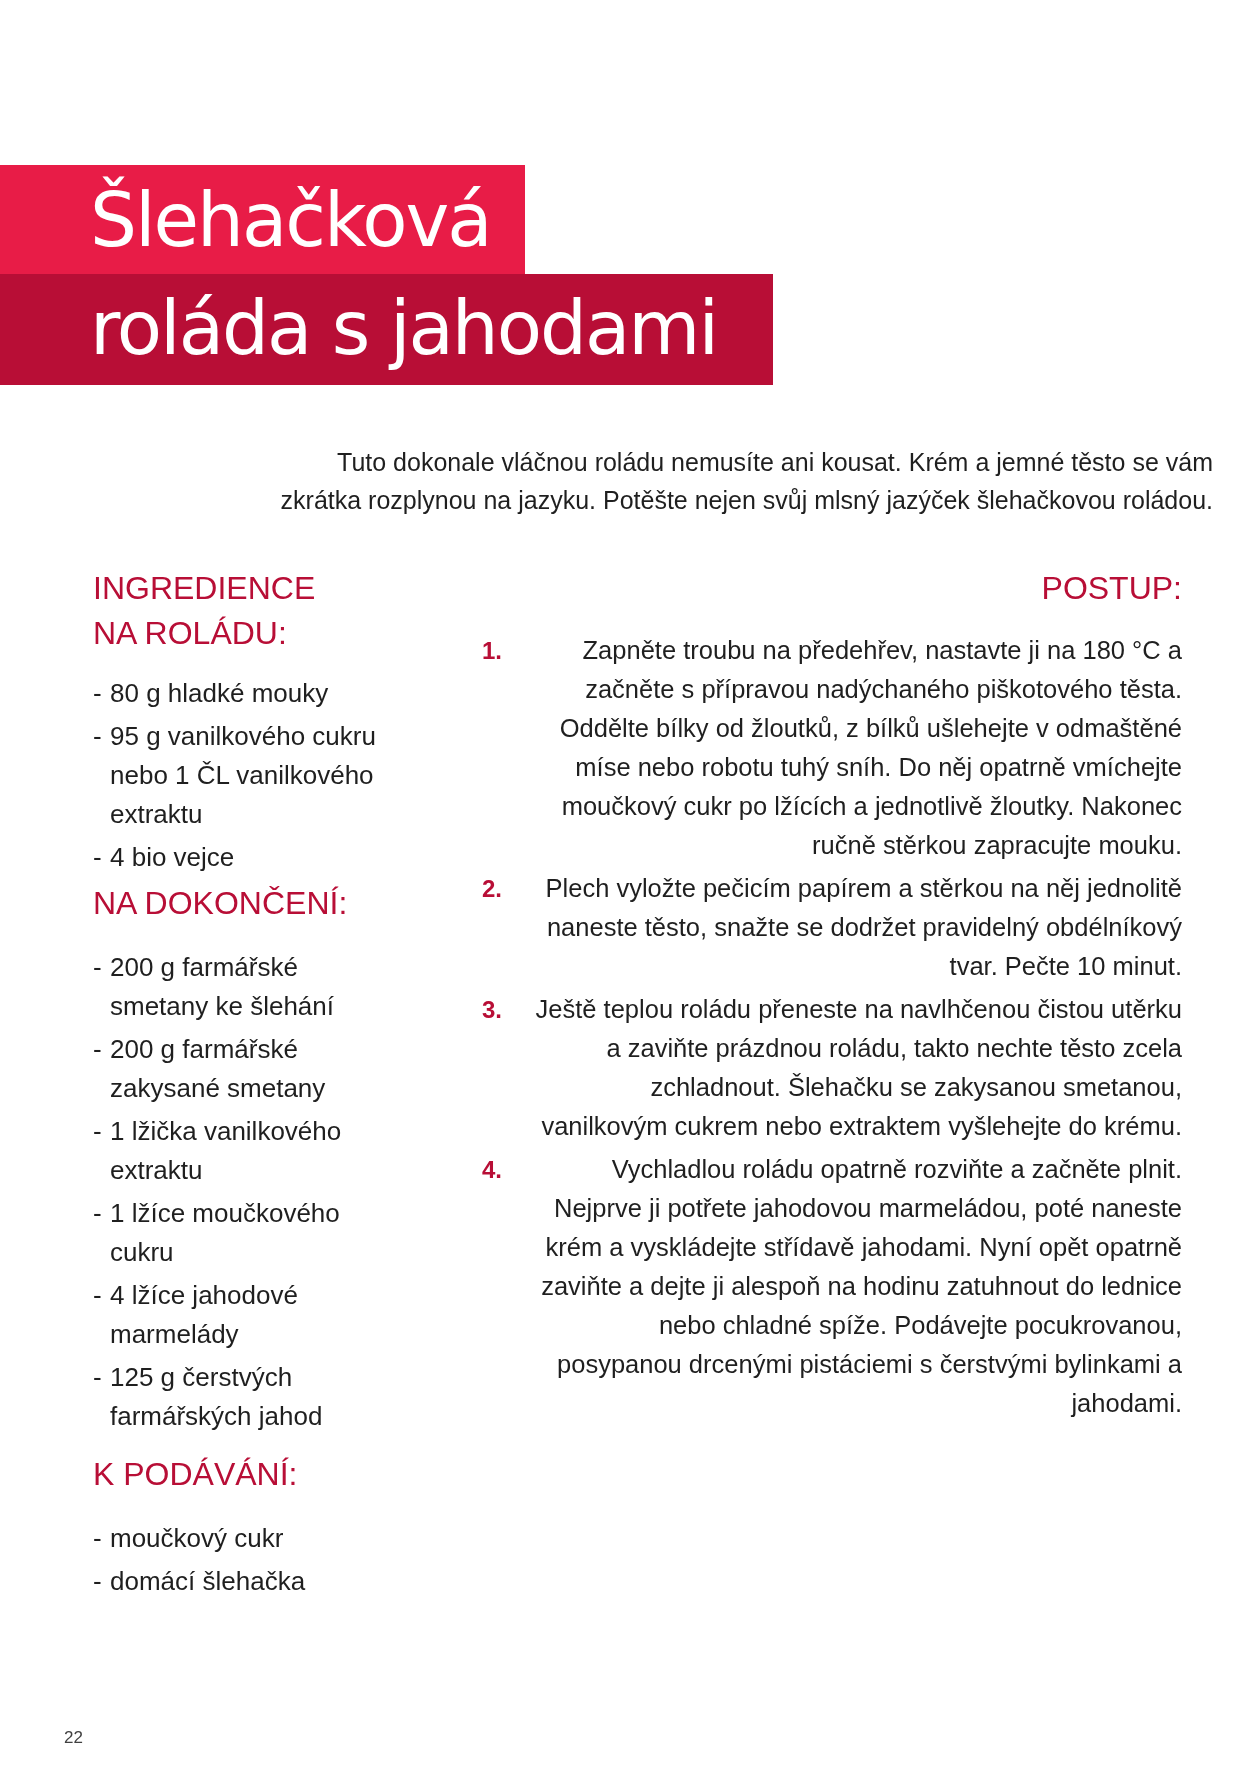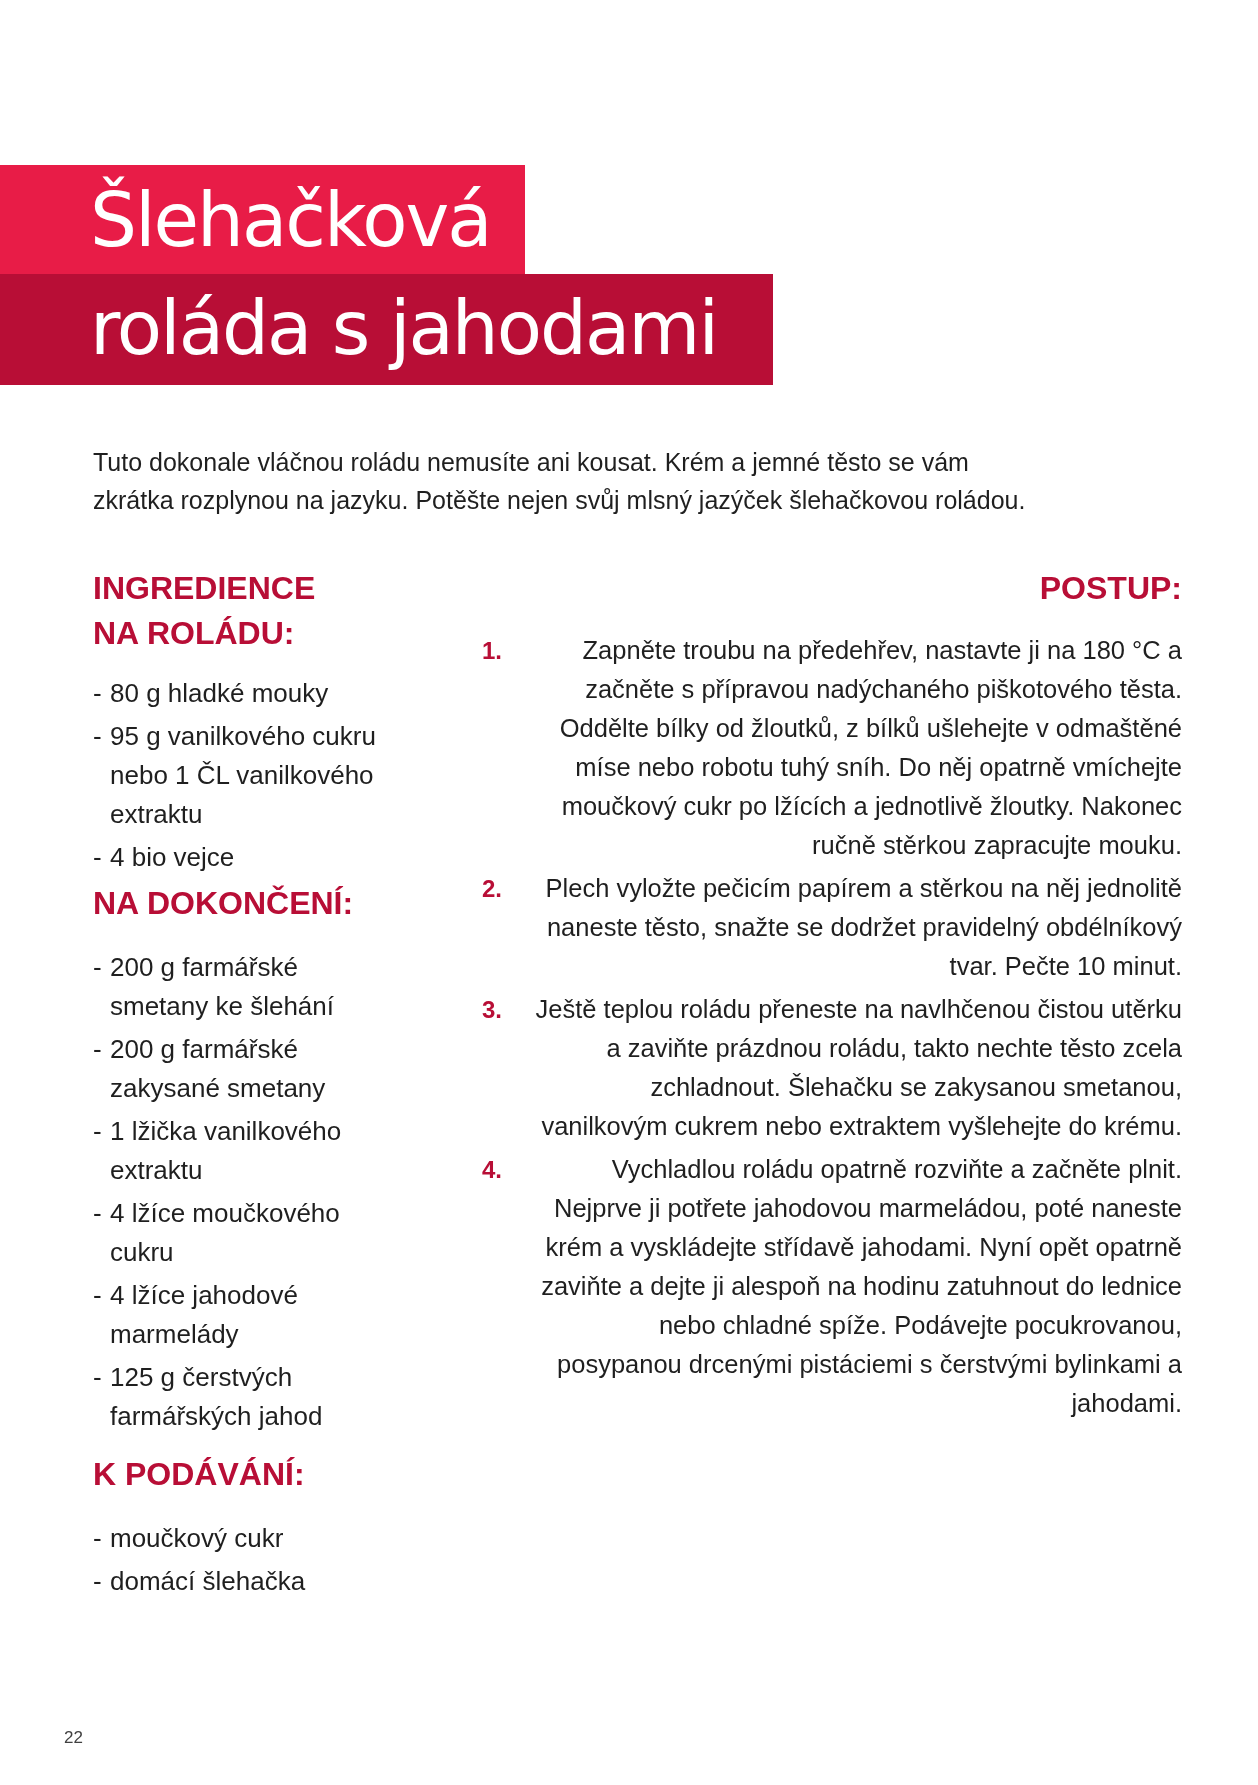--- a/index.html
+++ b/index.html
@@ -3,24 +3,24 @@
 <meta charset="utf-8">
 <style>
   html, body { margin:0; padding:0; background:#ffffff; }
   body { width:1258px; height:1785px; position:relative; overflow:hidden;
          font-family:"Liberation Sans", sans-serif; color:#1f1f1f; }
   .title-bar { position:absolute; left:0; color:#ffffff; font-family:"DejaVu Sans", sans-serif;
                font-weight:normal; white-space:nowrap; box-sizing:border-box; padding-left:90px; }
   .title-bar-1 { top:165px; height:110px; width:525px; background:#E81C47; font-size:74px; line-height:110px; letter-spacing:-2px; }
   .title-bar-2 { top:274px; height:111px; width:773px; background:#B80E36; font-size:74px; line-height:108px; letter-spacing:-2px; }
   .intro { position:absolute; left:93px; top:443px; width:1120px; font-size:25px; line-height:38px; color:#1f1f1f; }
-  .intro p { margin:0; }
+  .intro p { margin:0;text-align:right; }
   .col-left { position:absolute; left:93px; top:566px; width:380px; }
   .col-right { position:absolute; left:482px; top:566px; width:700px;text-align:right; }
-  .heading { color:#B80E36; font-weight:bold; font-size:32px; line-height:45px; margin:0; letter-spacing:0px; }
+  .heading { color:#B80E36; font-weight:normal; font-size:32px; line-height:45px; margin:0; letter-spacing:0px; }
   .ing-list { list-style:none; margin:0; padding:0; }
   .ing-list li { position:relative; padding-left:17px; font-size:26px; line-height:39px; margin-bottom:4px; color:#1f1f1f; }
   .ing-list li .dash { position:absolute; left:0; top:0; }
   .sec1-list { margin-top:18px; }
   .sec2-head { }
   .sec2-list { margin-top:22px; }
   .sec3-head { margin-top:16px; }
   .sec3-list { margin-top:22px; }
   .steps { list-style:none; margin:20px 0 0 0; padding:0; }
   .steps li { position:relative; padding-left:51px; font-size:25.5px; line-height:39px; margin-bottom:4px; color:#1f1f1f; }
@@ -51,21 +51,21 @@
     <li><span class="dash">-</span><span>80 g hladké mouky</span></li>
     <li style="width:275px"><span class="dash">-</span><span>95 g vanilkového cukru nebo 1 ČL vanilkového extraktu</span></li>
     <li><span class="dash">-</span><span>4 bio vejce</span></li>
   </ul>
 
   <h2 class="heading sec2-head">NA DOKONČENÍ:</h2>
   <ul class="ing-list sec2-list" style="width:270px">
     <li><span class="dash">-</span><span>200 g farmářské smetany ke šlehání</span></li>
     <li><span class="dash">-</span><span>200 g farmářské zakysané smetany</span></li>
     <li><span class="dash">-</span><span>1 lžička vanilkového extraktu</span></li>
-    <li><span class="dash">-</span><span>4 lžíce moučkového cukru</span></li>
+    <li><span class="dash">-</span><span>1 lžíce moučkového cukru</span></li>
     <li><span class="dash">-</span><span>4 lžíce jahodové marmelády</span></li>
     <li><span class="dash">-</span><span>125 g čerstvých farmářských jahod</span></li>
   </ul>
 
   <h2 class="heading sec3-head">K PODÁVÁNÍ:</h2>
   <ul class="ing-list sec3-list">
     <li><span class="dash">-</span><span>moučkový cukr</span></li>
     <li><span class="dash">-</span><span>domácí šlehačka</span></li>
   </ul>
 </div>

